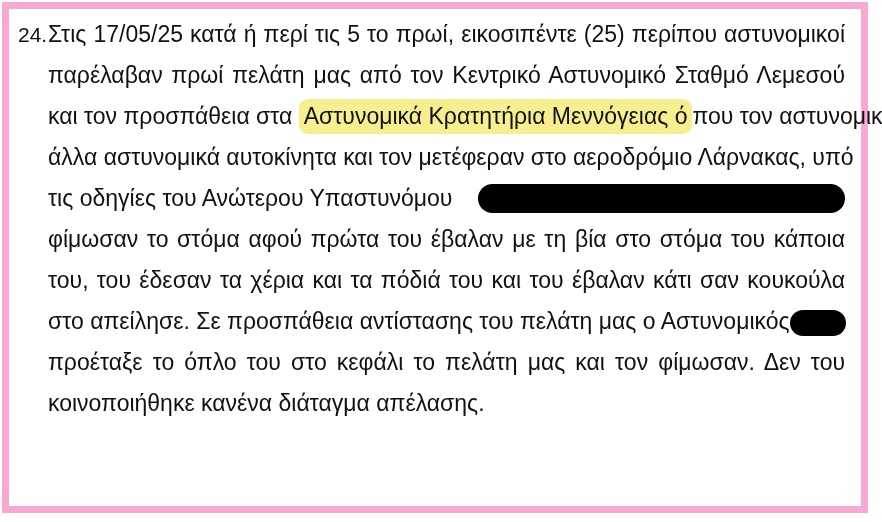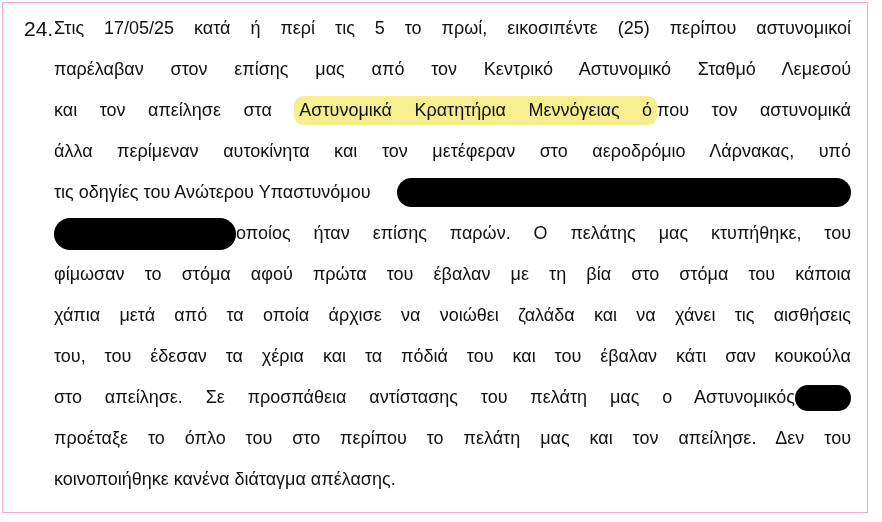--- a/index.html
+++ b/index.html
@@ -7,41 +7,40 @@
     width: 882px; height: 522px;
     background: #ffffff;
     font-family: "Liberation Sans", sans-serif;
     overflow: hidden;
   }
   .page { position: relative; width: 882px; height: 522px; background: #ffffff; }
   .frame {
     position: absolute;
     left: 2px; top: 2px;
     width: 866px; height: 511px;
-    border: 1px solid #f9a8d4;
+    border: 7px solid #f9a8d4;
     background: #ffffff;
-    padding-left: 12px;
   }
   .content {
     padding: 5px 16px 0 9px;
     height: 100%;
   }
   .para { display: flex; align-items: flex-start; }
   .num {
     width: 30px;
     flex: 0 0 30px;
     font-size: 21px;
     line-height: 41px;
     color: #111111;
   }
   .lines { flex: 1 1 auto; min-width: 0; }
   .line {
     height: 41px;
     line-height: 41px;
-    font-size: 18px;
+    font-size: 23px;
     color: #111111;
     text-align: justify;
     text-align-last: justify;
     white-space: nowrap;
   }
   .line.left { text-align: right; text-align-last: left; }
   .line.flex { display: flex; align-items: center; gap: 24px; }
   .line.flex .txt { white-space: pre; }
   .txt { letter-spacing: 0; }
   .hl {
@@ -60,31 +59,29 @@
 </head>
 <body>
 
 <div class="page">
   <div class="frame">
     <div class="content">
       <div class="para">
         <div class="num">24.</div>
         <div class="lines" id="lines">
             <div class="line justify"><span class="txt">Στις  17/05/25 κατά ή περί τις 5 το πρωί, εικοσιπέντε (25) περίπου αστυνομικοί</span></div>
-            <div class="line justify"><span class="txt">παρέλαβαν στον επίσης μας από τον Κεντρικό Αστυνομικό Σταθμό Λεμεσού</span></div>
-            <div class="line justify"><span class="txt">και τον απείλησε στα </span><mark class="hl" style="background: rgb(247, 239, 143); margin-top: 25px;">Αστυνομικά Κρατητήρια Μεννόγειας ό</mark><span class="txt">που τον αστυνομικά</span></div>
-            <div class="line justify"><span class="txt">άλλα περίμεναν αυτοκίνητα και τον μετέφεραν στο αεροδρόμιο Λάρνακας, υπό</span></div>
+            <div class="line justify"><span class="txt">παρέλαβαν πρωί πελάτη μας από τον Κεντρικό Αστυνομικό Σταθμό Λεμεσού</span></div>
+            <div class="line justify"><span class="txt">και τον προσπάθεια στα </span><mark class="hl" style="background: rgb(247, 239, 143); margin-top: 25px;">Αστυνομικά Κρατητήρια Μεννόγειας ό</mark><span class="txt">που τον αστυνομικά</span></div>
+            <div class="line justify"><span class="txt">άλλα αστυνομικά αυτοκίνητα και τον μετέφεραν στο αεροδρόμιο Λάρνακας, υπό</span></div>
             <div class="line flex">
               <span class="txt">τις οδηγίες του Ανώτερου Υπαστυνόμου</span>
               <span class="redact grow" style="background: rgb(0, 0, 0); height: 29px;"></span>
             </div>
-            <div class="line justify"><span class="redact" style="background: rgb(0, 0, 0); width: 182px; height: 32px;"></span><span class="txt">οποίος ήταν επίσης παρών. Ο πελάτης μας κτυπήθηκε, του</span></div>
             <div class="line justify"><span class="txt">φίμωσαν το στόμα αφού πρώτα του έβαλαν με τη βία στο στόμα του κάποια</span></div>
-            <div class="line justify"><span class="txt">χάπια μετά από τα οποία άρχισε να νοιώθει ζαλάδα και να χάνει τις αισθήσεις</span></div>
             <div class="line justify"><span class="txt">του,  του έδεσαν τα χέρια και τα πόδιά του και του έβαλαν κάτι σαν κουκούλα</span></div>
             <div class="line justify"><span class="txt">στο απείλησε. Σε προσπάθεια αντίστασης του πελάτη μας ο Αστυνομικός</span><span class="redact" style="background: rgb(0, 0, 0); width: 56px; height: 26px;"></span></div>
-            <div class="line justify"><span class="txt">προέταξε το όπλο του στο περίπου το πελάτη μας και τον απείλησε. Δεν του</span></div>
+            <div class="line justify"><span class="txt">προέταξε το όπλο του στο κεφάλι το πελάτη μας και τον φίμωσαν. Δεν του</span></div>
             <div class="line left"><span class="txt">κοινοποιήθηκε κανένα διάταγμα απέλασης.</span></div>
           </div>
       </div>
     </div>
   </div>
 </div>
 
 </body></html>

